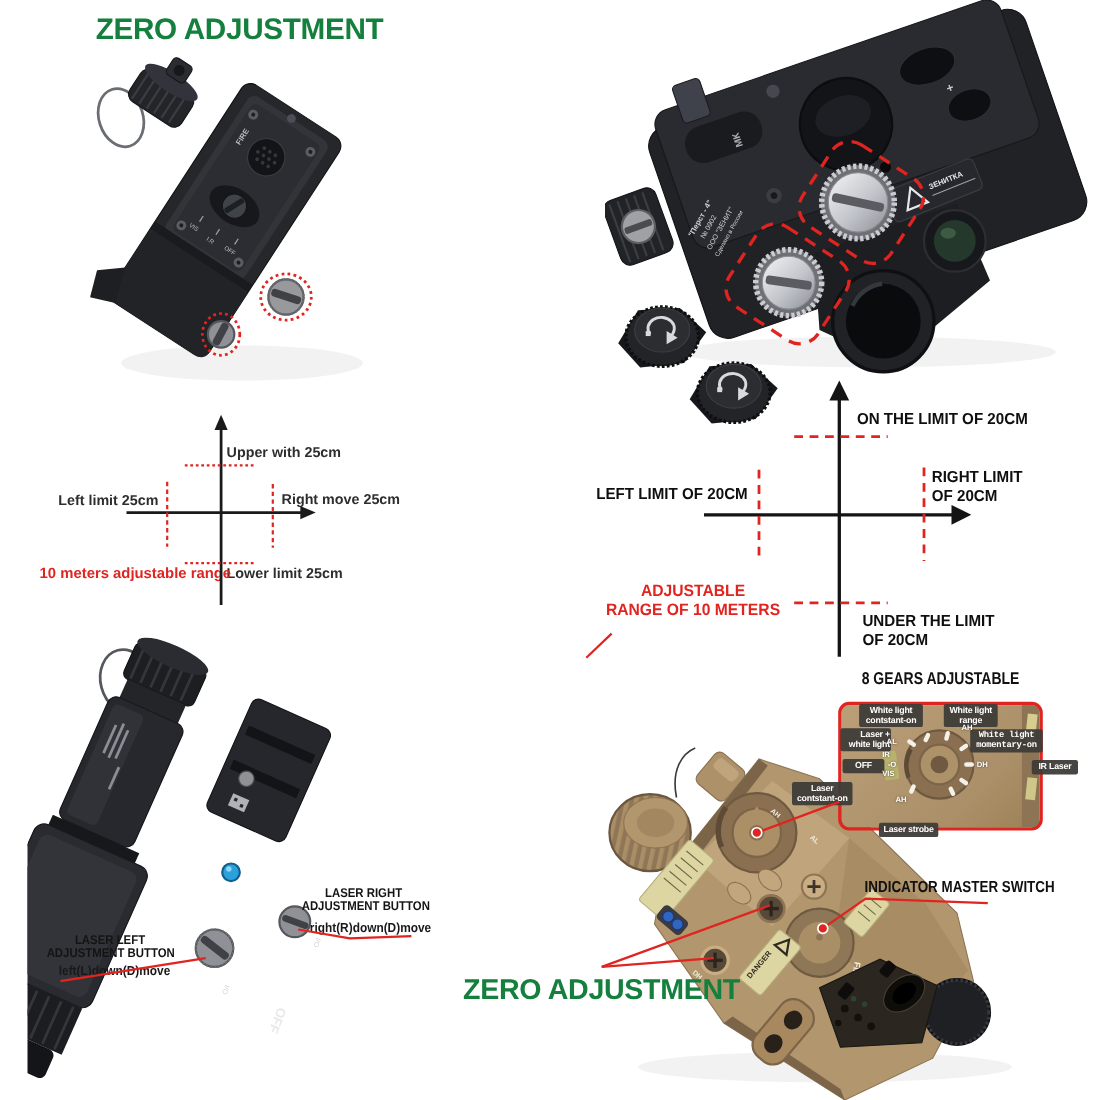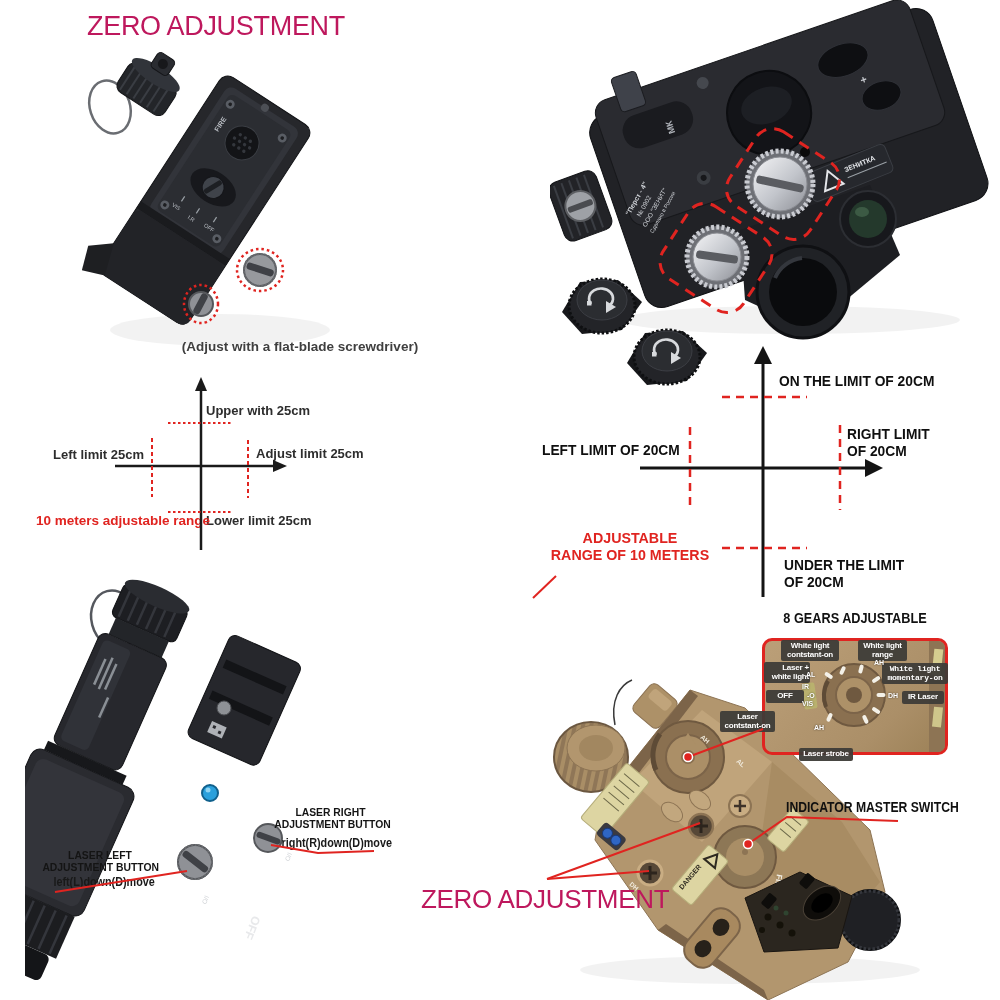--- a/index.html
+++ b/index.html
@@ -1,19 +1,19 @@
 <!DOCTYPE html>
 <html><head>
 <meta charset="utf-8">
 <style>
   html,body{margin:0;padding:0;background:#fff;}
   #canvas{position:relative;width:1000px;height:1000px;background:#ffffff;overflow:hidden;
           font-family:"Liberation Sans",sans-serif;}
   .abs{position:absolute;}
-  .hd{font-weight:400;color:#be185d;letter-spacing:-0.3px;line-height:1;}
+  .hd{font-weight:700;color:#15803d;letter-spacing:-0.3px;line-height:1;}
   .cap{font-weight:600;color:#3f3f3f;}
   .dlab{font-weight:700;color:#2d2d2d;font-size:13px;line-height:1.1;white-space:nowrap;}
   .dlab2{font-weight:800;color:#0f0f0f;font-size:14.5px;line-height:1.16;white-space:nowrap;
          transform:scaleX(.95);transform-origin:left top;}
   .red{color:#e02420;}
   .gtitle{font-weight:800;color:#111;font-size:15.5px;text-align:center;
           transform:scaleX(.82);transform-origin:center top;letter-spacing:0;white-space:nowrap;}
   .ind{font-weight:800;color:#101010;font-size:14.5px;transform:scaleX(.84);transform-origin:left top;white-space:nowrap;}
   .lbl{position:absolute;background:rgba(62,60,56,.95);color:#fff;font-weight:700;font-size:8px;
        line-height:1.08;text-align:center;padding:2px 1px;border-radius:2px;letter-spacing:-0.2px;}
@@ -423,38 +423,37 @@
         <rect x="-4.5" y="-2" width="9" height="4" rx="2" transform="translate(63.7,34.5) rotate(215)"></rect>
       </g>
     </svg>
   </div>
 
   <div class="lbl" style="left:781px;top:640px;width:56px;">White light contstant-on</div>
   <div class="lbl" style="left:858px;top:640px;width:47px;">White light range</div>
   <div class="lbl" style="left:764px;top:662px;width:44px;text-align:right;">Laser + white light</div>
   <div class="lbl" style="left:882px;top:663px;width:64px;font-family:Liberation Mono, monospace;">White light momentary-on</div>
   <div class="lbl" style="left:766px;top:690px;width:36px;">OFF</div>
-  <div class="lbl" style="left:902px;top:691px;width:40px;">IR Laser</div>
+  <div class="lbl" style="left:938px;top:691px;width:40px;">IR Laser</div>
   <div class="lbl" style="left:720px;top:711px;width:53px;">Laser contstant-on</div>
   <div class="lbl" style="left:799px;top:748px;width:52px;">Laser strobe</div>
 
   <span class="dm" style="left:874px;top:659px;">AH</span>
   <span class="dm" style="left:806px;top:671px;">AL</span>
   <span class="dm" style="left:802px;top:683px;">IR</span>
   <span class="dm" style="left:807px;top:692px;">-O</span>
   <span class="dm" style="left:802px;top:700px;">VIS</span>
   <span class="dm" style="left:888px;top:692px;">DH</span>
   <span class="dm" style="left:814px;top:724px;">AH</span>
 
   <div class="abs hd" style="left:87px;top:13px;font-size:27px;">ZERO ADJUSTMENT</div>
-  <div class="abs cap" style="left:150px;top:339px;width:300px;text-align:center;font-size:13.5px;">(Adjust with a flat-blade screwdriver)</div>
 
   <div class="abs dlab" style="left:206px;top:404px;">Upper with 25cm</div>
   <div class="abs dlab" style="left:36px;top:448px;width:108px;text-align:right;">Left limit 25cm</div>
-  <div class="abs dlab" style="left:256px;top:447px;">Adjust limit 25cm</div>
+  <div class="abs dlab" style="left:256px;top:447px;">Right move 25cm</div>
   <div class="abs dlab" style="left:206px;top:514px;">Lower limit 25cm</div>
   <div class="abs dlab red" style="left:36px;top:514px;font-size:13.5px;">10 meters adjustable range</div>
 
   <div class="abs dlab2" style="left:779px;top:373px;">ON THE LIMIT OF 20CM</div>
   <div class="abs dlab2" style="left:542px;top:442px;">LEFT LIMIT OF 20CM</div>
   <div class="abs dlab2" style="left:847px;top:426px;">
     <div>RIGHT LIMIT</div>
     <div>OF 20CM</div>
   </div>
   <div class="abs dlab2 red" style="left:545px;top:529px;width:170px;text-align:center;font-size:15px;transform-origin:center top;">

